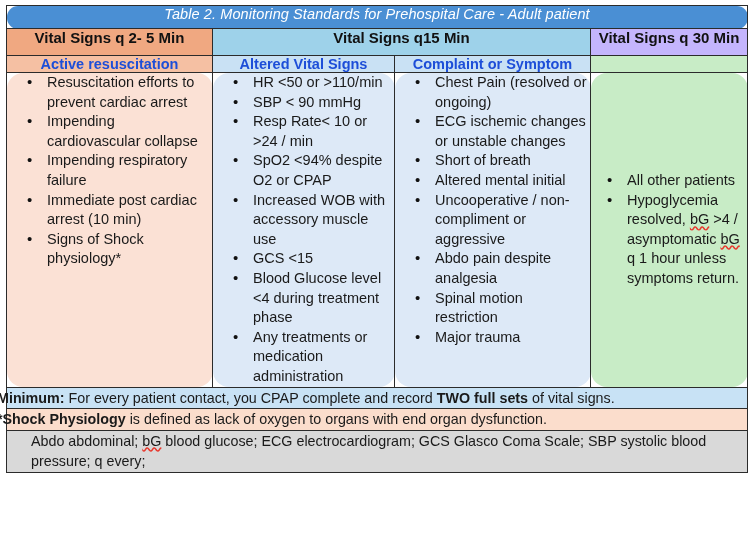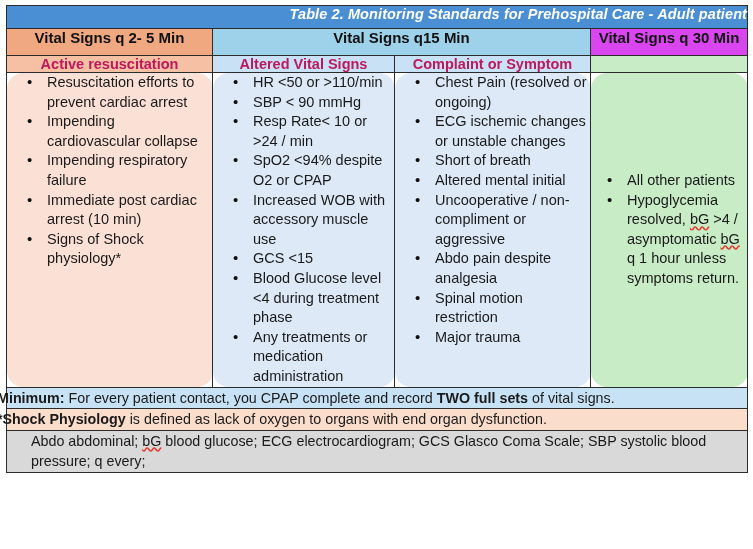--- a/index.html
+++ b/index.html
@@ -22,50 +22,51 @@
   }
   table.mon td, table.mon th {
     border: 1px solid #2b2b2b;
     vertical-align: top;
     padding: 0;
   }
   
   .title-cell {
     background: #4a8fd4;
     color: #ffffff;
-    text-align: right;
+    text-align: center;
     font-style: italic;
     font-size: 14.5px;
-    font-weight: 700;
+    font-weight: 400;
     padding: 2px 4px 3px 4px;
     letter-spacing: .1px;
     height: 23px;
     vertical-align: middle;
+    border-radius: 11px;
   }
   
   .grp {
     text-align: center;
     font-weight: bold;
     font-size: 15px;
     color: #111;
     height: 27px;
     vertical-align: middle;
     padding: 2px 4px;
     margin-top: 41px;
   }
   .grp.orange { background: #f0a881; }
   .grp.blue   { background: #9ed2ea; }
-  .grp.green  { background: #d946ef; }
+  .grp.green  { background: #c4b5fd; }
 
   
   .sub {
     text-align: center;
     font-weight: bold;
     font-size: 14.5px;
-    color: #be185d;
+    color: #1d4ed8;
     height: 14px;
     vertical-align: middle;
     padding: 2px 4px;
   }
   .sub.orange { background: #f5c0a3; }
   .sub.blue   { background: #c9e1f4; }
   .sub.green  { background: #c8ecc6; }
 
   
   .body-cell { padding: 6px 4px 6px 2px; border-radius: 16px; }

